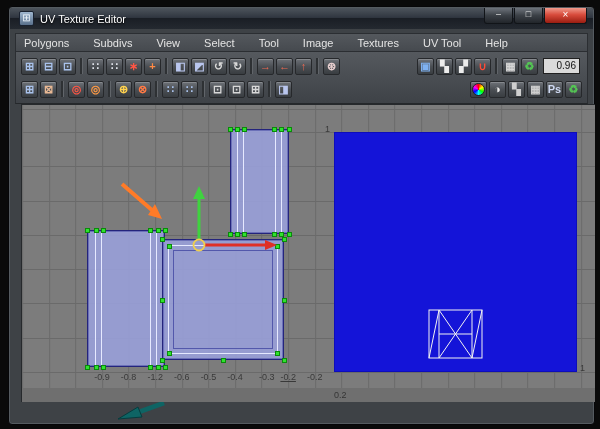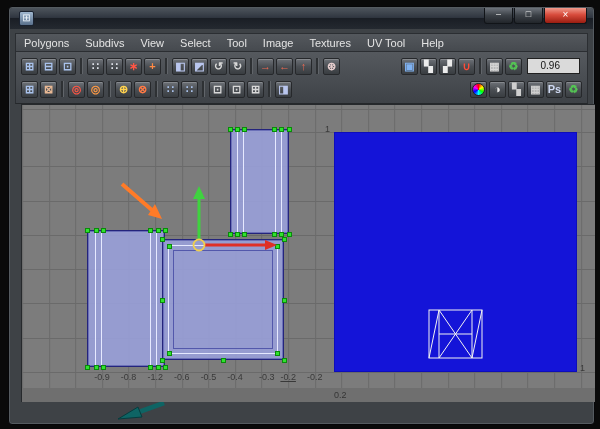--- a/index.html
+++ b/index.html
@@ -35,21 +35,21 @@
   .win-btn.close{
     width:41px;
     background:linear-gradient(#f09a8c,#d84b3c 45%,#9a1d11);
     color:#fff;font-size:10px;
   }
   
   .menubar{
     position:absolute;left:6px;top:26px;right:6px;height:18px;
     background:linear-gradient(#54585d,#45494e);
     border:1px solid #2b2e32;border-bottom:none;
-    display:flex;align-items:center;color:#e4e4e4;font-size:11px;
+    display:flex;align-items:center;color:#e4e4e4;font-size:11px;gap:8px;
   }
   .menu-item{padding:1px 8px;cursor:pointer;}
   
   .toolbar{
     position:absolute;left:6px;top:44px;right:6px;height:53px;box-sizing:border-box;
     background:linear-gradient(#55595e,#3e4247);
     border:1px solid #2b2e32;border-bottom:1px solid #25282b;
     padding:4px 4px 0 4px;
   }
   .tb-row{display:flex;align-items:center;height:20px;margin-bottom:3px;}
@@ -64,21 +64,21 @@
   .tb-icon.wheel::before{
     content:"";width:11px;height:11px;border-radius:50%;
     background:conic-gradient(#f00,#ff0,#0f0,#0ff,#00f,#f0f,#f00);
     border:1px solid #222;
   }
   .tb-sep{width:2px;height:16px;margin:0 3px;background:#2e3134;border-right:1px solid #61656a;flex:0 0 auto;}
   .tb-spacer{flex:1;}
   .tb-field{
     width:32px;height:14px;flex:0 0 auto;margin:0 3px 0 4px;
     background:#dadada;border:1px solid #202020;color:#111;
-    font-size:10px;line-height:14px;text-align:right;padding-right:19px;
+    font-size:10px;line-height:14px;text-align:right;padding-right:3px;
   }
   
   .canvas{
     position:absolute;left:12px;top:97px;width:573px;height:297px;overflow:hidden;
     background-color:#7c7c7c;
     background-image:
       repeating-linear-gradient(to right,#6a6a6a 0 1px,transparent 1px 26.6px),
       repeating-linear-gradient(to bottom,#6a6a6a 0 1px,transparent 1px 34.3px);
     background-position:0.2px 27px;
     border-top:1px solid #26292c;border-left:1px solid #26292c;
@@ -106,20 +106,21 @@
   .lbl-01{left:312px;top:285px;color:#353535;}
   .teal-arrow{position:absolute;left:100px;top:390px;}
 </style>
 </head>
 <body>
 
 <div class="window">
 
   <div class="titlebar">
     <span class="title-icon">⊞</span>
+    <span class="title-text">UV Texture Editor</span>
     <div class="win-buttons">
       <span class="win-btn">–</span>
       <span class="win-btn">□</span>
       <span class="win-btn close">×</span>
     </div>
   </div>
 
   <div class="menubar" id="menubar">
       <span class="menu-item">Polygons</span>
       <span class="menu-item">Subdivs</span>

